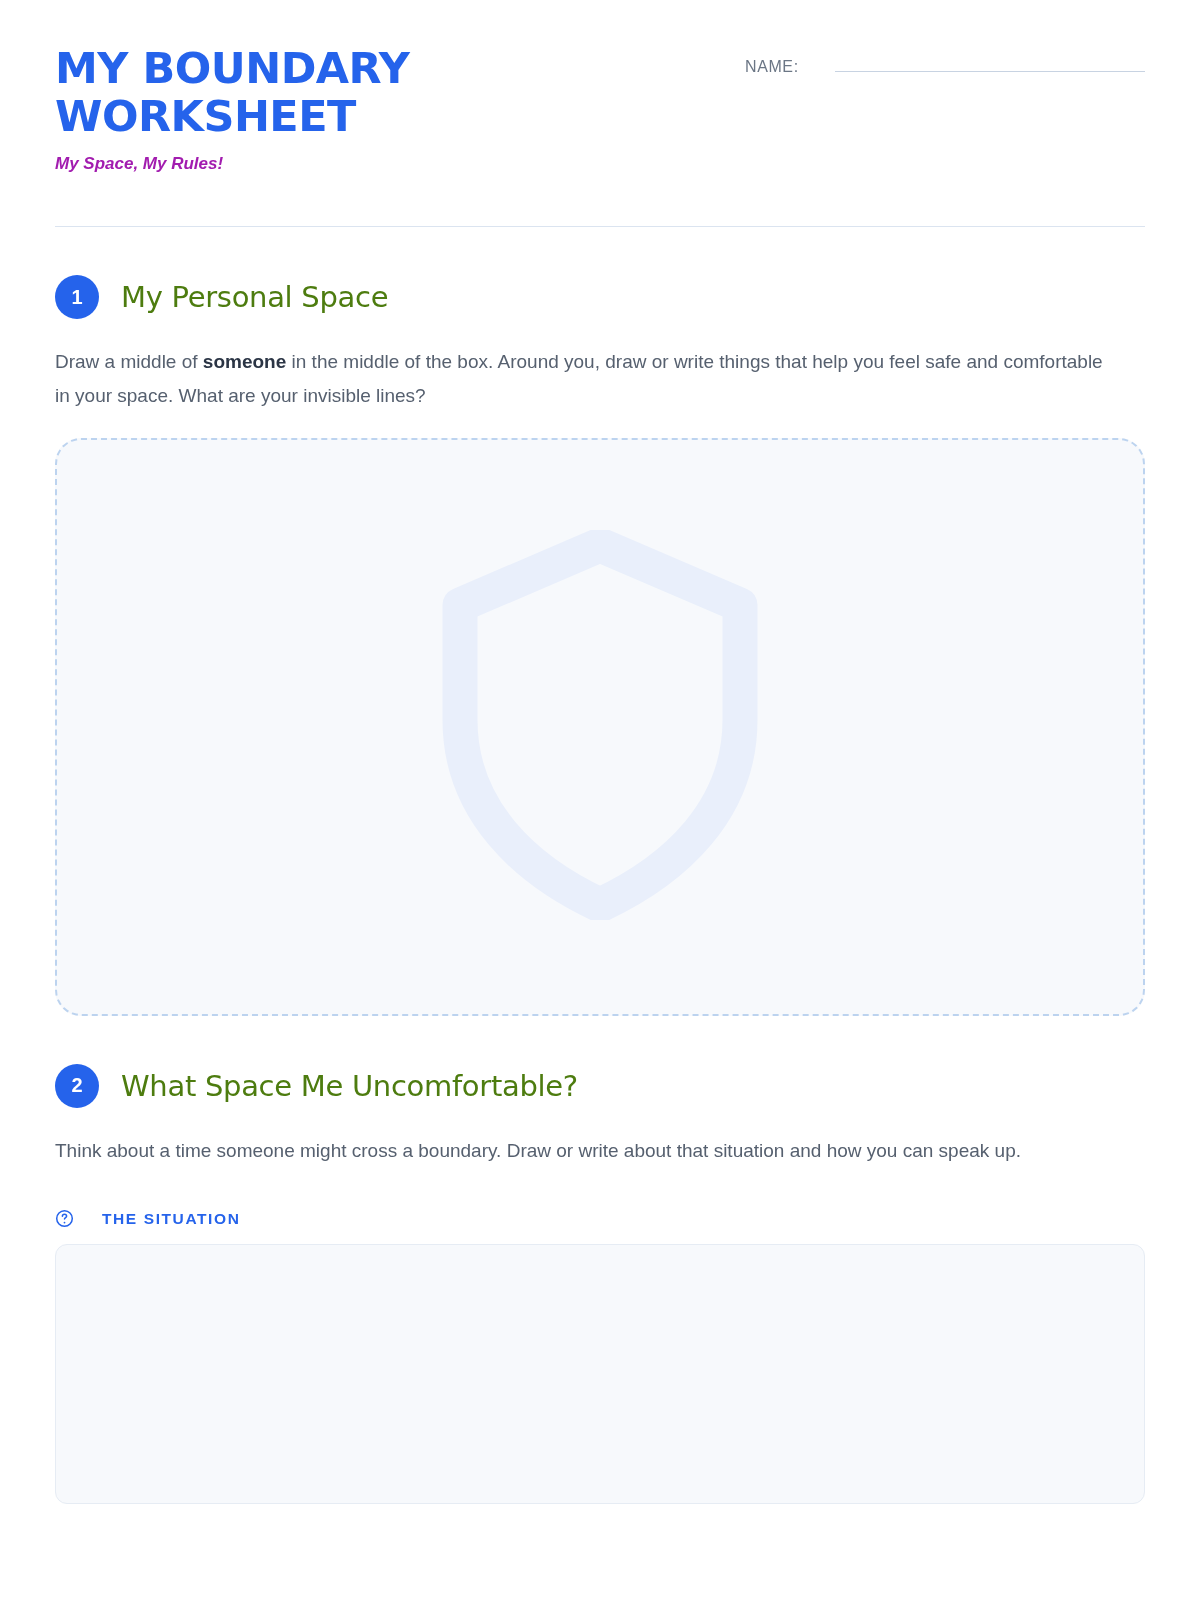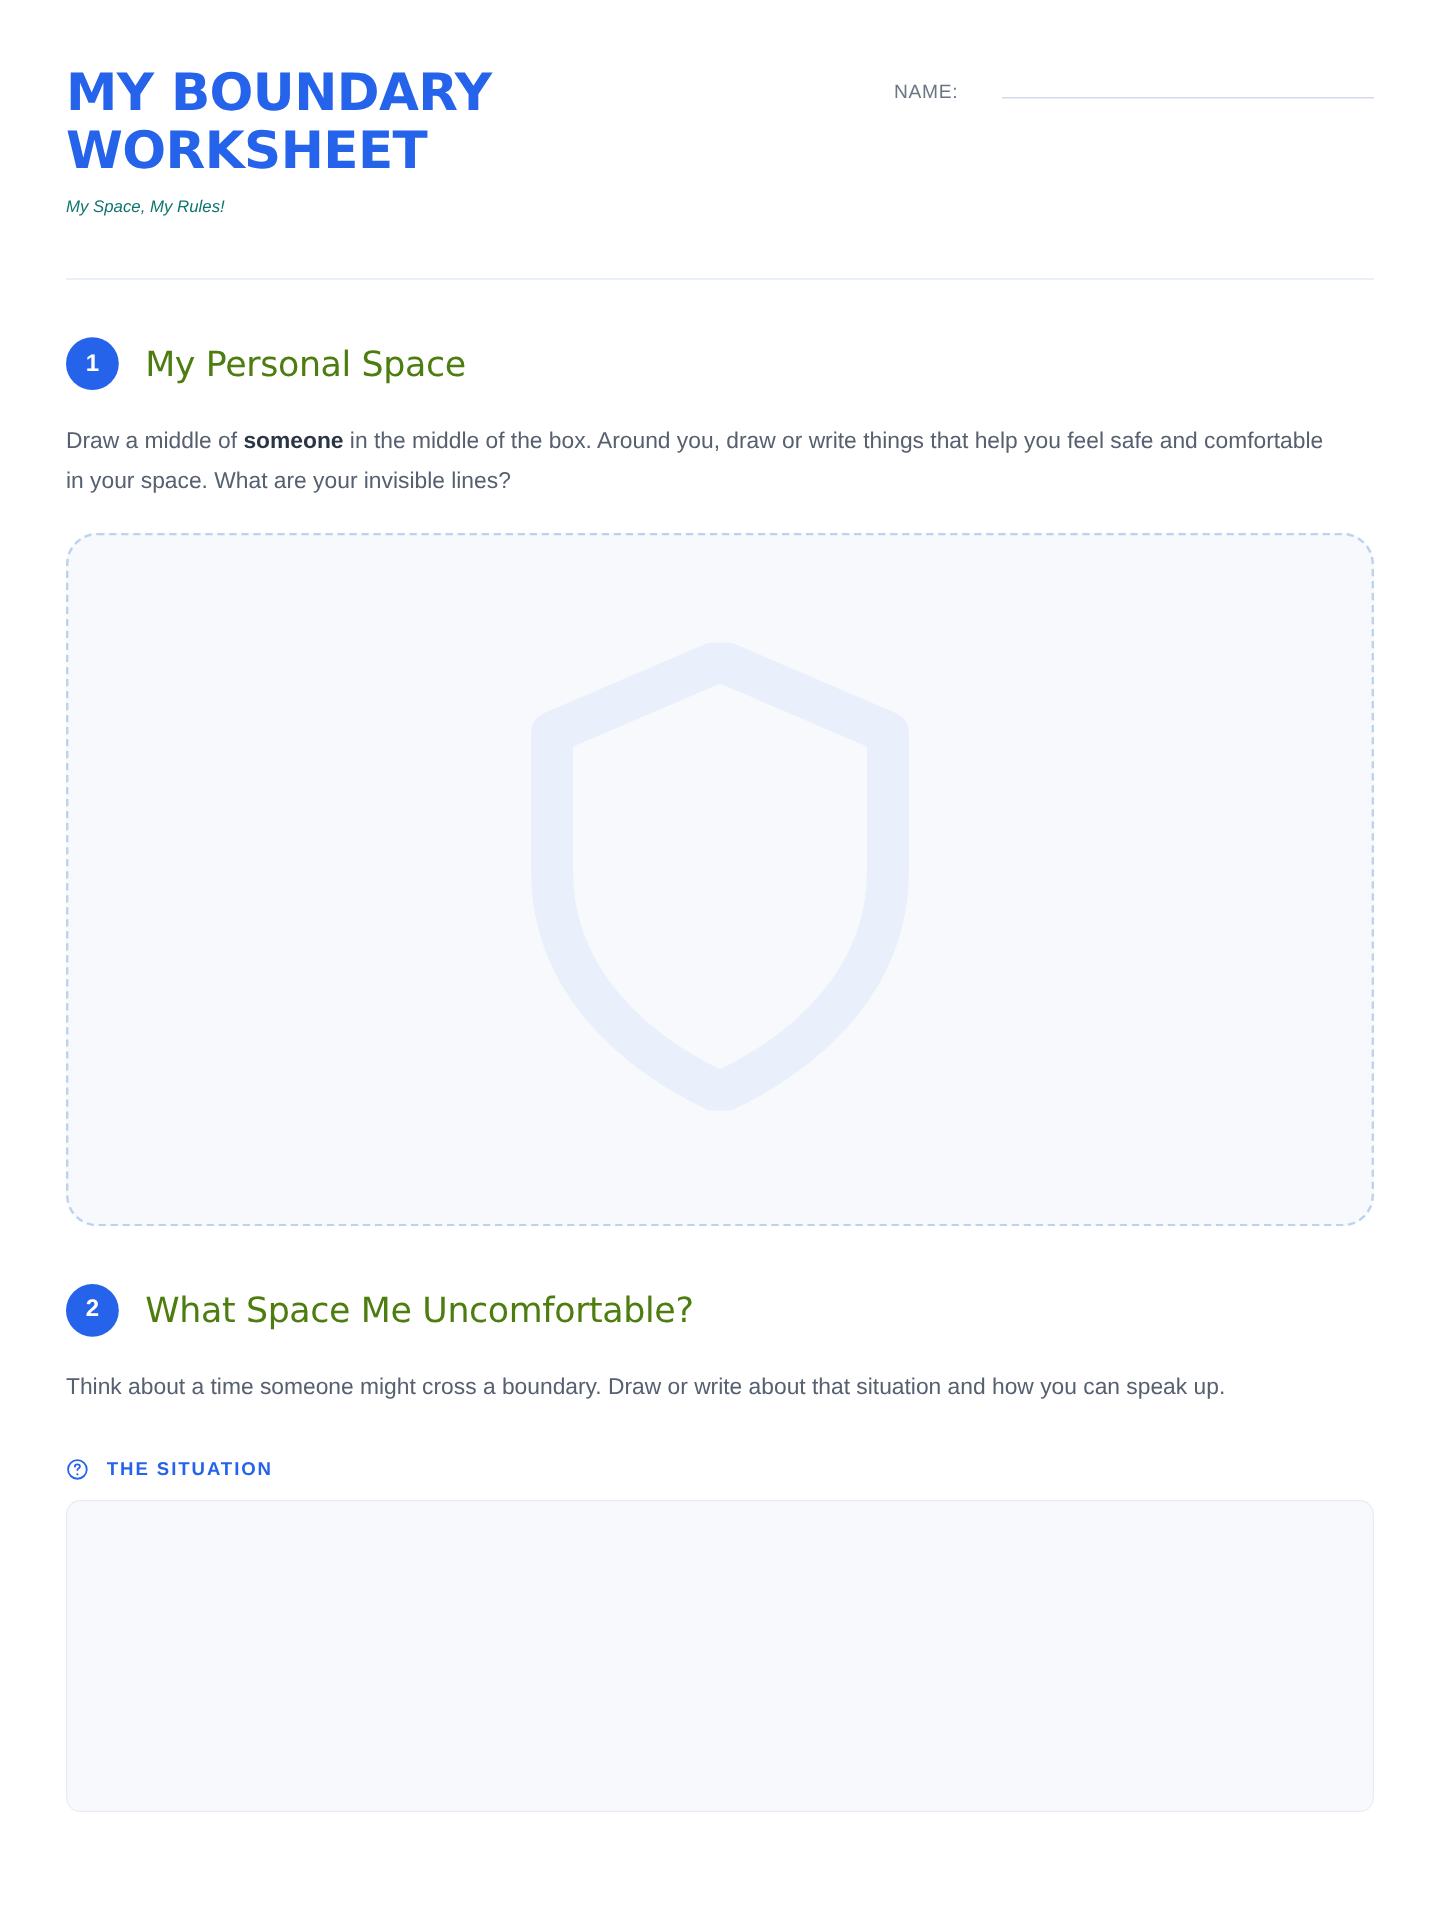--- a/index.html
+++ b/index.html
@@ -13,21 +13,21 @@
     height: 1600px;
     font-family: "Liberation Sans", sans-serif;
     color: #3f4a5a;
     overflow: hidden;
     position: relative;
   }
   .page {
     position: relative;
     width: 1200px;
     height: 1600px;
-    padding: 50px 55px 0 55px;
+    padding: 40px 55px 0 55px;
   }
 
   
   .header {
     display: flex;
     justify-content: space-between;
     align-items: flex-start;
   }
   .title-block {
     padding-top: 4px;
@@ -38,24 +38,24 @@
     font-weight: 800;
     letter-spacing: -0.5px;
     color: #2563eb;
     margin: 0;
     text-transform: uppercase;
     max-width: 430px;
     font-family: "DejaVu Sans", sans-serif;
   }
   .worksheet-subtitle {
     margin-top: 14px;
-    font-size: 14px;
-    font-weight: 400;
+    font-size: 17px;
+    font-weight: 700;
     font-style: italic;
-    color: #0f766e;
+    color: #a21caf;
     font-family: "Liberation Sans", sans-serif;
   }
   .meta-fields {
     width: 400px;
     padding-top: 10px;
     margin-left: 12px;
   }
   .meta-row {
     display: flex;
     align-items: baseline;
@@ -132,21 +132,21 @@
     left: 50%;
     top: 50%;
     transform: translate(-50%, -50%);
     opacity: 1;
   }
 
   
   .sub-label {
     display: flex;
     align-items: center;
-    gap: 15px;
+    gap: 28px;
     margin-top: 42px;
     color: #2563eb;
     font-size: 15.5px;
     font-weight: 700;
     letter-spacing: 1.6px;
     text-transform: uppercase;
   }
   .sub-label svg { display: block; }
   .answer-box {
     margin-top: 16px;

